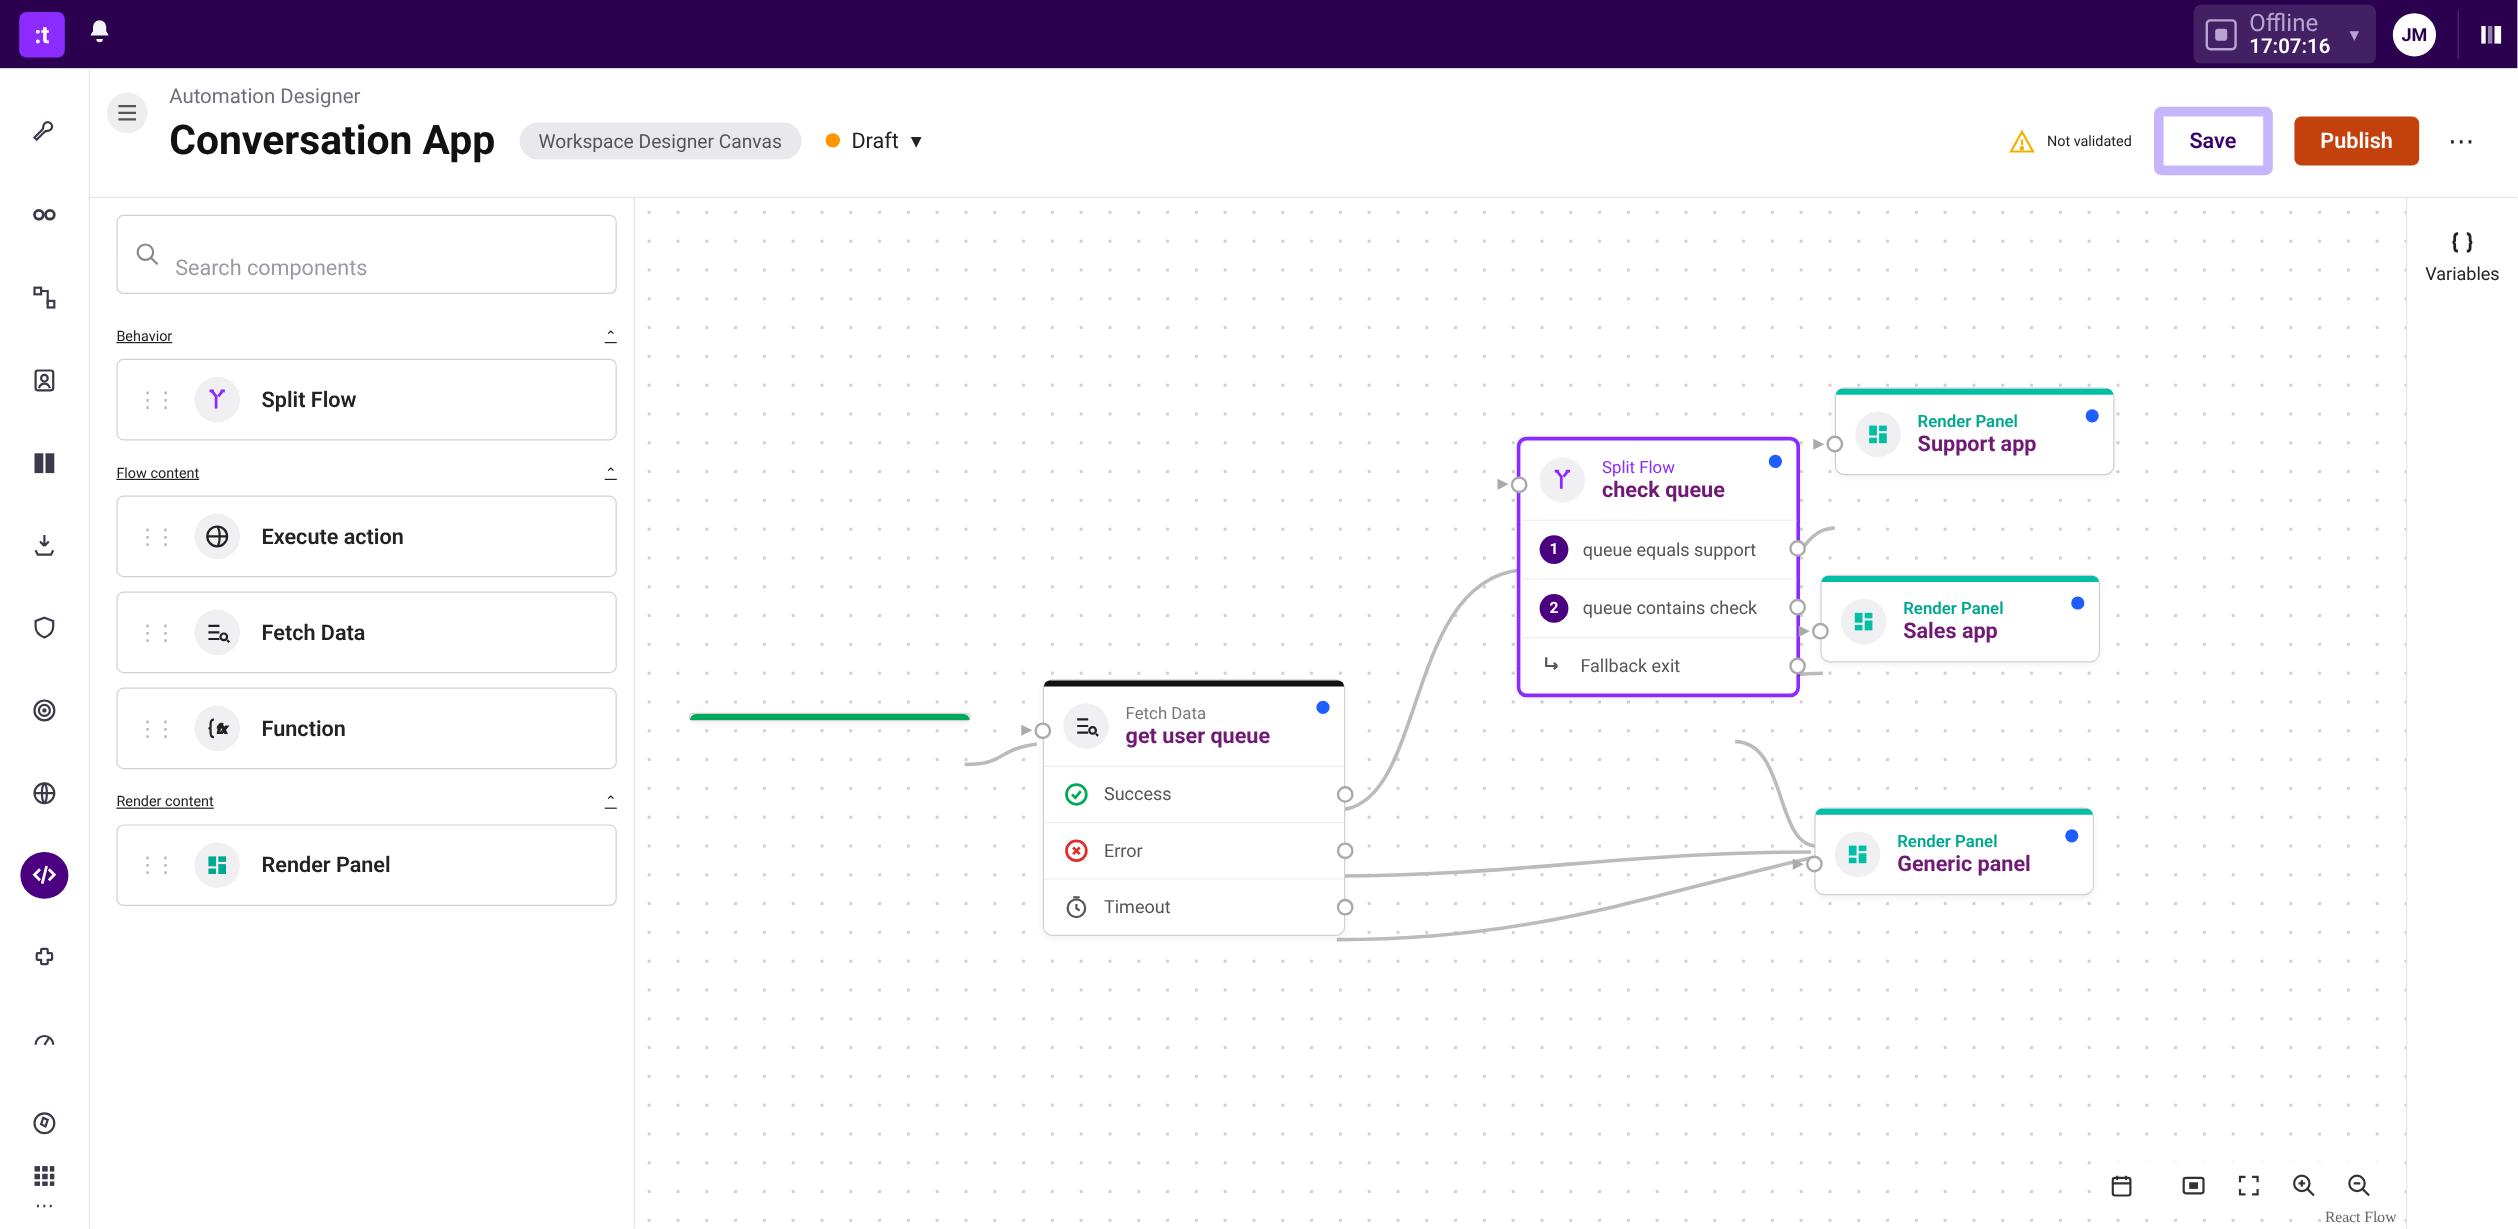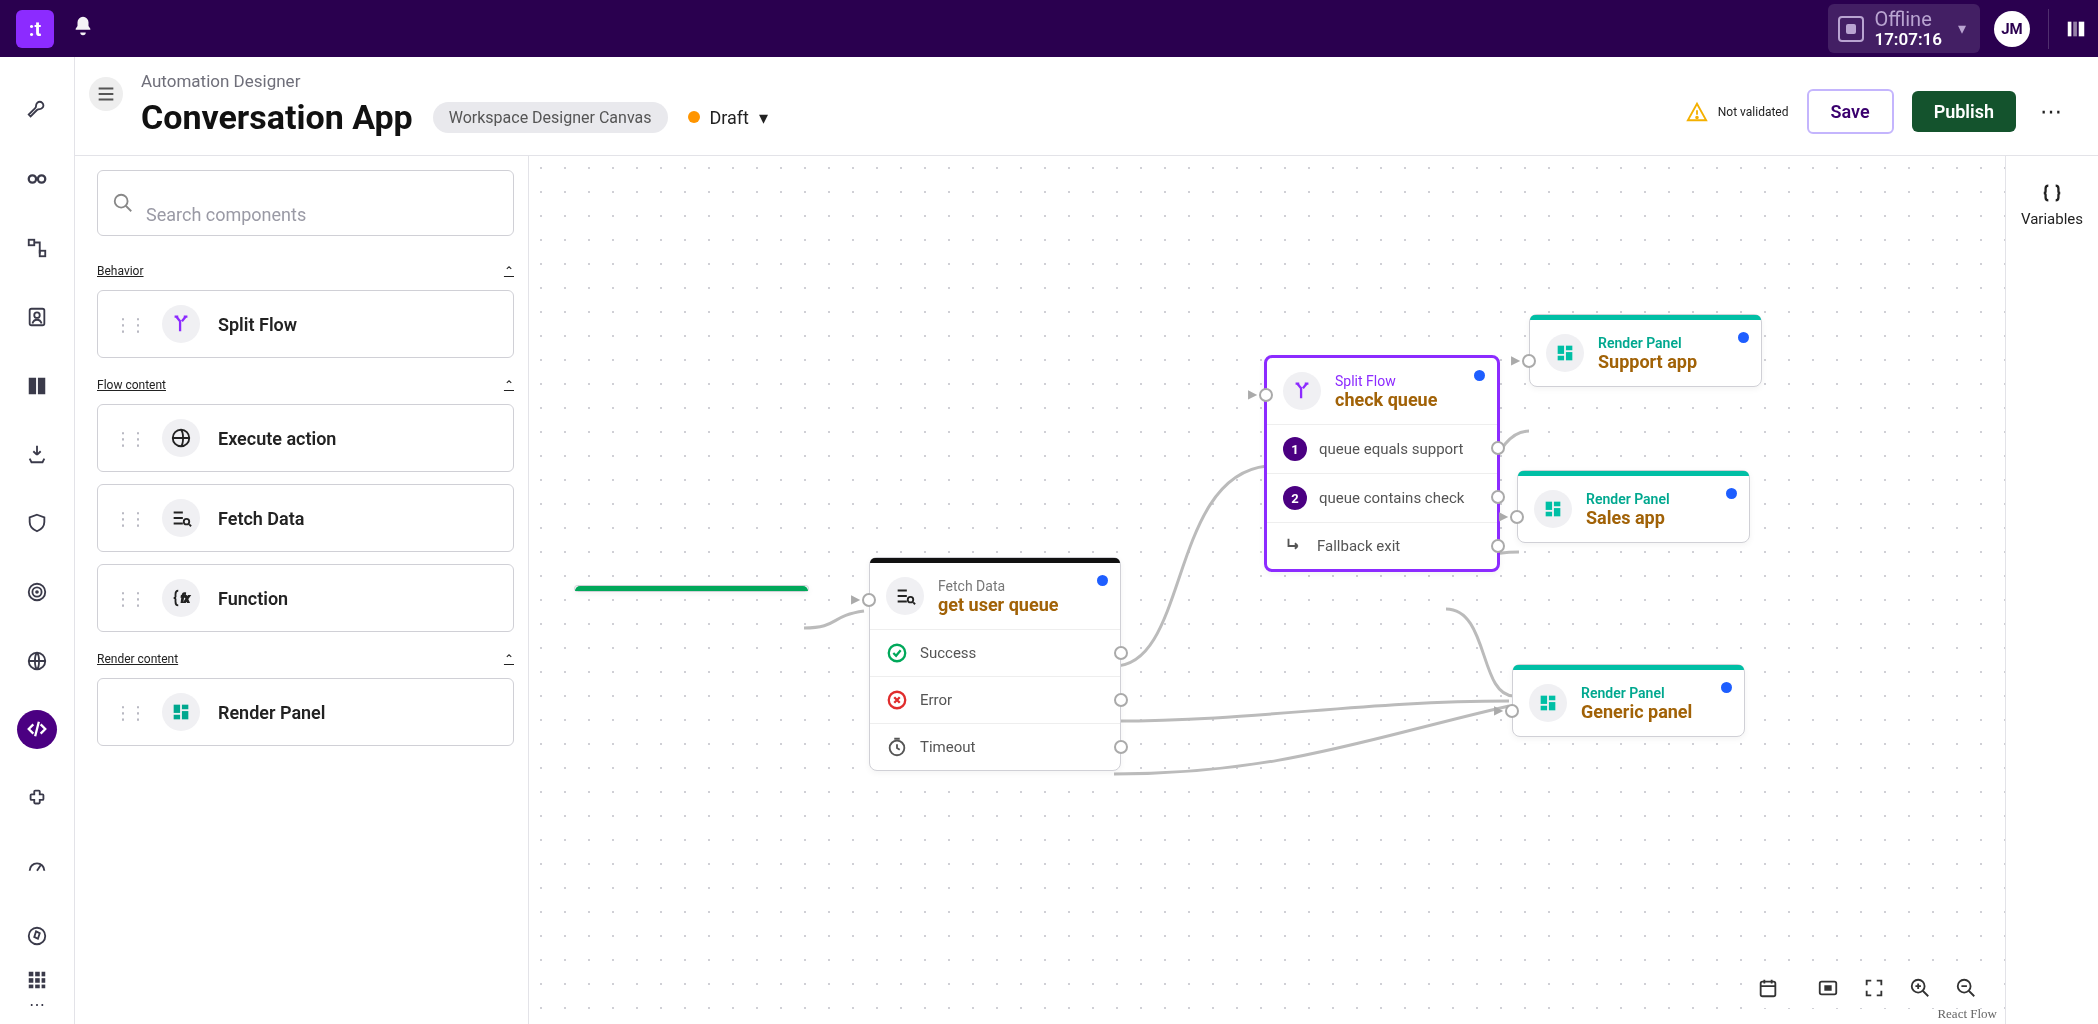--- a/index.html
+++ b/index.html
@@ -37,22 +37,22 @@
 .breadcrumb { color: #6f6f7a; font-size: 17px; }
 .title-line { display: flex; align-items: center; gap: 20px; }
 .app-title { font-size: 34px; font-weight: 700; color: #111; }
 .canvas-tag { background: #e9e9ed; color: #555; font-size: 16px; padding: 6px 16px; border-radius: 18px; }
 .draft-chip { display: flex; align-items: center; gap: 10px; font-size: 18px; color: #222; cursor: pointer; }
 .dot-orange { width: 12px; height: 12px; background: #ff9500; border-radius: 50%; }
 .header-right { margin-left: auto; display: flex; align-items: center; gap: 18px; margin-top: 18px; }
 .not-validated { display: flex; align-items: center; gap: 10px; color: #222; font-size: 12px; }
 .warn-tri { width: 22px; height: 22px; color: #f4b000; }
 .btn { padding: 10px 22px; border-radius: 6px; font-size: 18px; font-weight: 600; cursor: pointer; border: none; }
-.btn-save { background: #fff; color: #3a006e; border: 2px solid #c4b5fd; }
-.btn-publish { background: #14532d; color: #fff; }
+.btn-save { background: #fff; color: #3a006e; border: 8px solid #c4b5fd; }
+.btn-publish { background: #c2410c; color: #fff; }
 .more-dots { font-size: 22px; color: #222; cursor: pointer; padding: 0 6px; }
 
 
 .body-row { flex: 1; display: flex; background: #fff; position: relative; }
 
 
 .comp-sidebar { width: 454px; padding: 14px 14px 0 22px; border-right: 1px solid #e3e3e8; overflow-y: auto; position: relative; z-index: 2; }
 .search-wrap { border: 1px solid #d0d0d6; border-radius: 6px; padding: 10px 14px; display: flex; align-items: center; gap: 12px; margin-bottom: 28px; }
 .search-wrap input { border: none; outline: none; font-size: 18px; flex: 1; color: #333; margin-top: 23px; }
 .search-wrap input::placeholder { color: #9a9aa5; }
@@ -73,21 +73,21 @@
 .node-top { height: 5px; border-radius: 7px 7px 0 0; }
 .trigger-top { background: #00a85a; }
 .fetch-top { background: #111; }
 .render-top { background: #00bfa5; }
 .node-head { padding: 14px 16px; display: flex; align-items: center; gap: 14px; position: relative; }
 .node-ico { width: 38px; height: 38px; border-radius: 50%; background: #f0f0f3; display: flex; align-items: center; justify-content: center; }
 .node-titles { display: flex; flex-direction: column; }
 .node-type { font-size: 14px; color: #777; }
 .node-type.purple { color: #8c2bff; }
 .node-type.teal { color: #00a88f; font-weight: 600; }
-.node-title { font-size: 18px; font-weight: 700; color: #a16207; }
+.node-title { font-size: 18px; font-weight: 700; color: #701a75; }
 .status-dot { position: absolute; top: 12px; right: 12px; width: 11px; height: 11px; background: #1e5eff; border-radius: 50%; }
 .node-row { border-top: 1px solid #eee; padding: 12px 16px; display: flex; align-items: center; gap: 12px; font-size: 15px; color: #555; position: relative; }
 .row-ico { width: 22px; height: 22px; display: flex; align-items: center; justify-content: center; }
 .num-badge { width: 24px; height: 24px; border-radius: 50%; background: #4b0082; color: #fff; font-size: 13px; font-weight: 700; display: flex; align-items: center; justify-content: center; }
 .split-node { border: 3px solid #8c2bff; }
 
 .port { position: absolute; width: 14px; height: 14px; background: #fff; border: 2px solid #aaa; border-radius: 50%; }
 .port.in { left: -8px; }
 .port.out { right: -8px; }
 .port.in-tri::before { content: "▶"; position: absolute; left: -13px; top: -3px; color: #aaa; font-size: 12px; }

